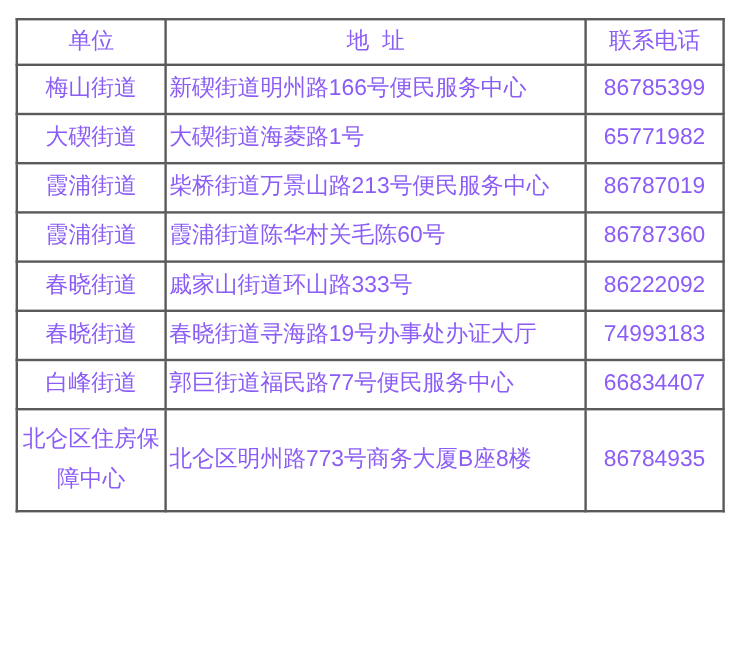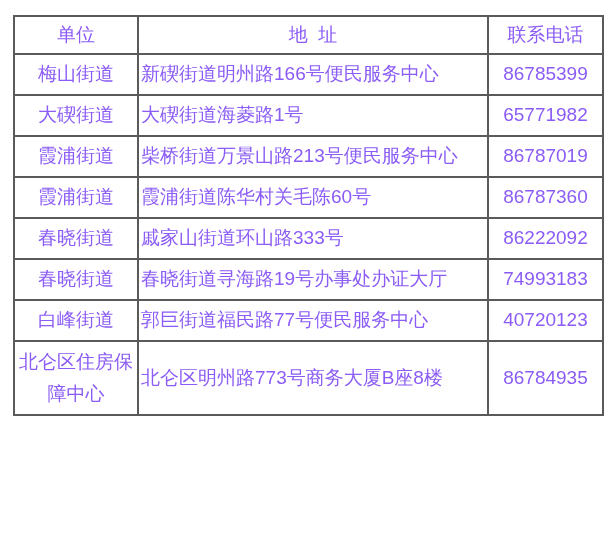--- a/index.html
+++ b/index.html
@@ -26,21 +26,21 @@
   table.contact-table th,
   table.contact-table td {
     border: 2px solid #5a5a5a;
     vertical-align: middle;
     line-height: 1.7;
     overflow: hidden;
     word-break: break-all;
   }
   table.contact-table thead tr { height: 38px; }
   table.contact-table tbody tr { height: 41px; }
-  table.contact-table tbody tr:last-child { height: 74px; }
+  table.contact-table tbody tr:last-child { height: 85px; }
   th {
     font-weight: normal;
     text-align: center;
     white-space: pre;
   }
   td.col-unit   { text-align: center; padding: 0 4px; }
   td.col-address{ text-align: left;   padding: 0 20px 0 2px; }
   td.col-phone  { text-align: center; padding: 0 4px; }
 </style>
 </head>
@@ -96,21 +96,21 @@
     <td class="col-unit">春晓街道</td>
     <td class="col-address">春晓街道寻海路19号办事处办证大厅</td>
     <td class="col-phone">74993183</td>
   </tr>
 
 
 
   <tr>
     <td class="col-unit">白峰街道</td>
     <td class="col-address">郭巨街道福民路77号便民服务中心</td>
-    <td class="col-phone">40720123</td>
+    <td class="col-phone">66834407</td>
   </tr>
 
   <tr>
     <td class="col-unit">北仑区住房保障中心</td>
     <td class="col-address">北仑区明州路773号商务大厦B座8楼</td>
     <td class="col-phone">86784935</td>
   </tr>
 </tbody>
   </table>
 </div>

